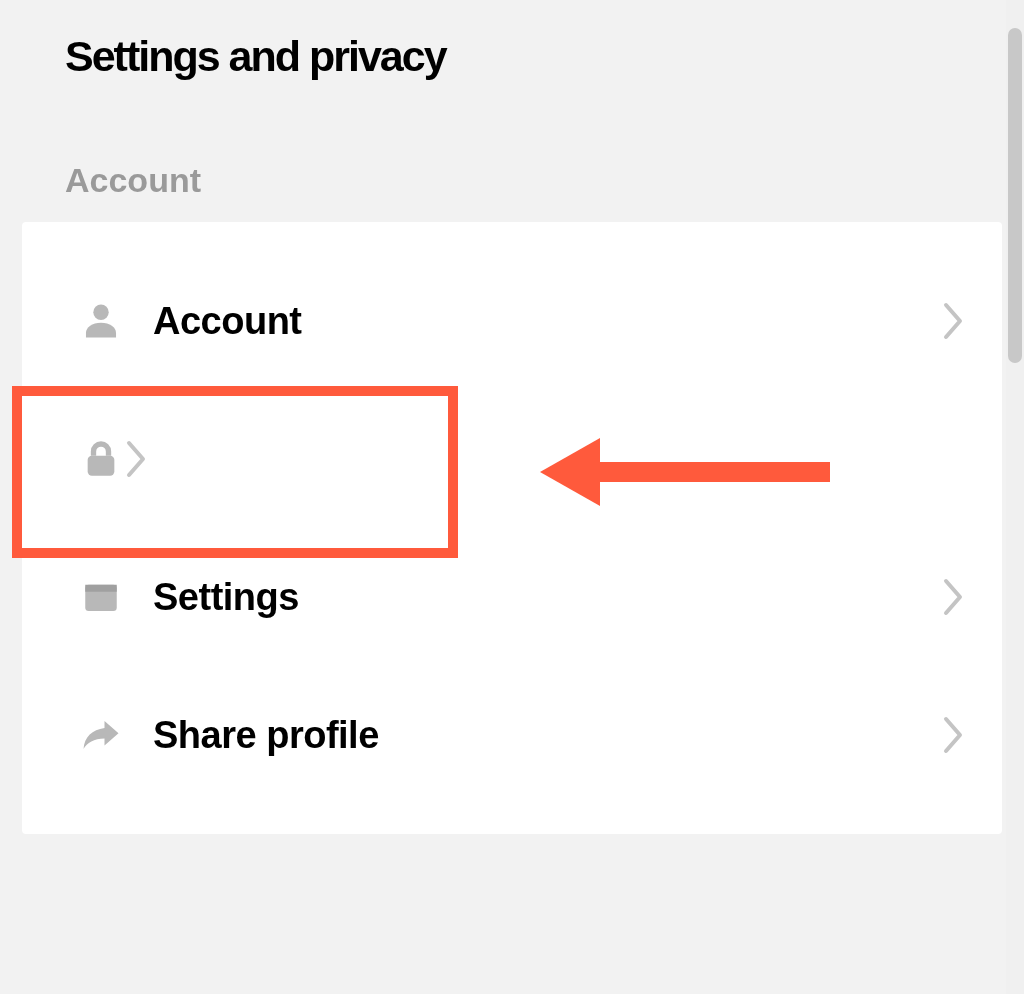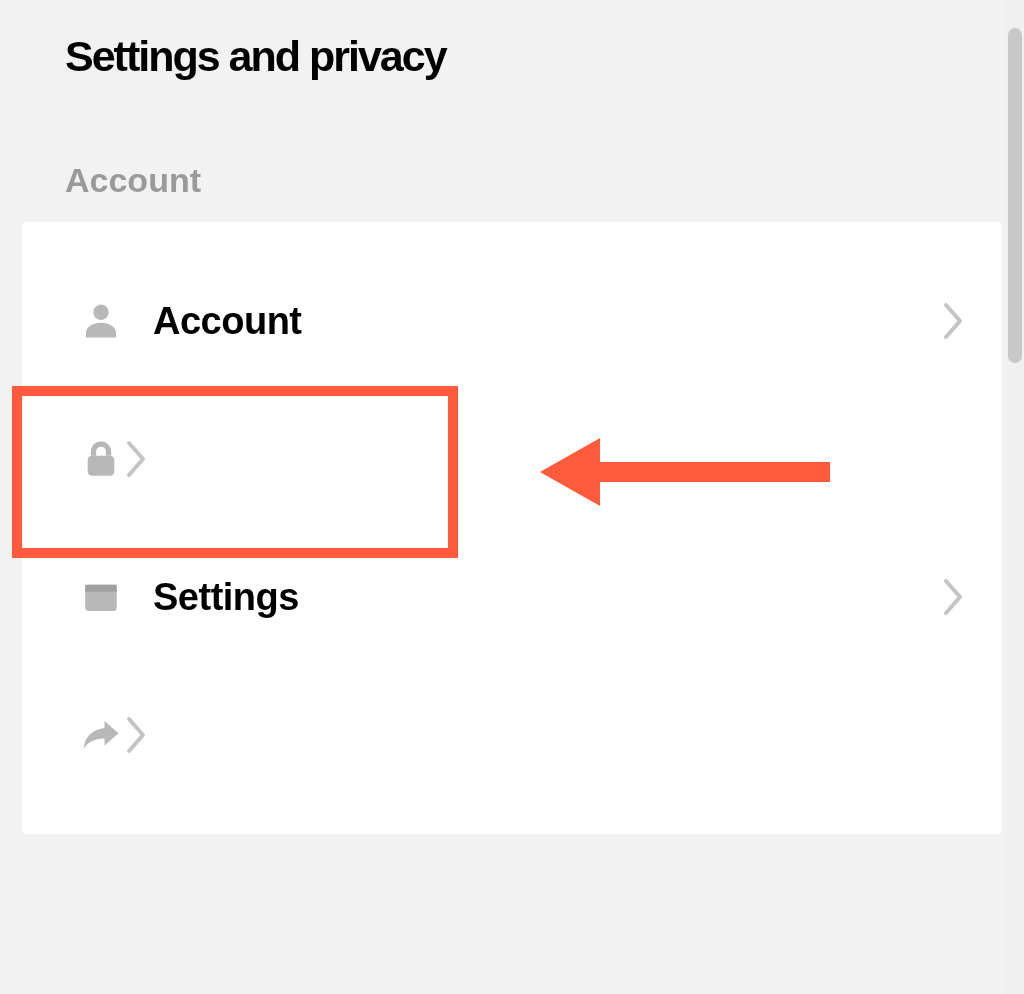--- a/index.html
+++ b/index.html
@@ -153,20 +153,21 @@
       </svg>
     </span>
   </div>
 
   <div class="row">
     <span class="row-icon">
       <svg viewBox="0 0 24 24" width="42" height="42" fill="#b8b8b8">
         <path d="M14 4 L22 11 L14 18 V14 C8 14 4 16.5 2 20 C2.5 13 7 9 14 8 Z"></path>
       </svg>
     </span>
+    <span class="row-label">Share profile</span>
     <span class="chevron">
       <svg viewBox="0 0 24 40" width="24" height="40" fill="none" stroke="#c4c4c4" stroke-width="4" stroke-linecap="round" stroke-linejoin="round">
         <polyline points="4,4 18,20 4,36"></polyline>
       </svg>
     </span>
   </div>
 
 </div>
 
 <div class="highlight-box"></div>

